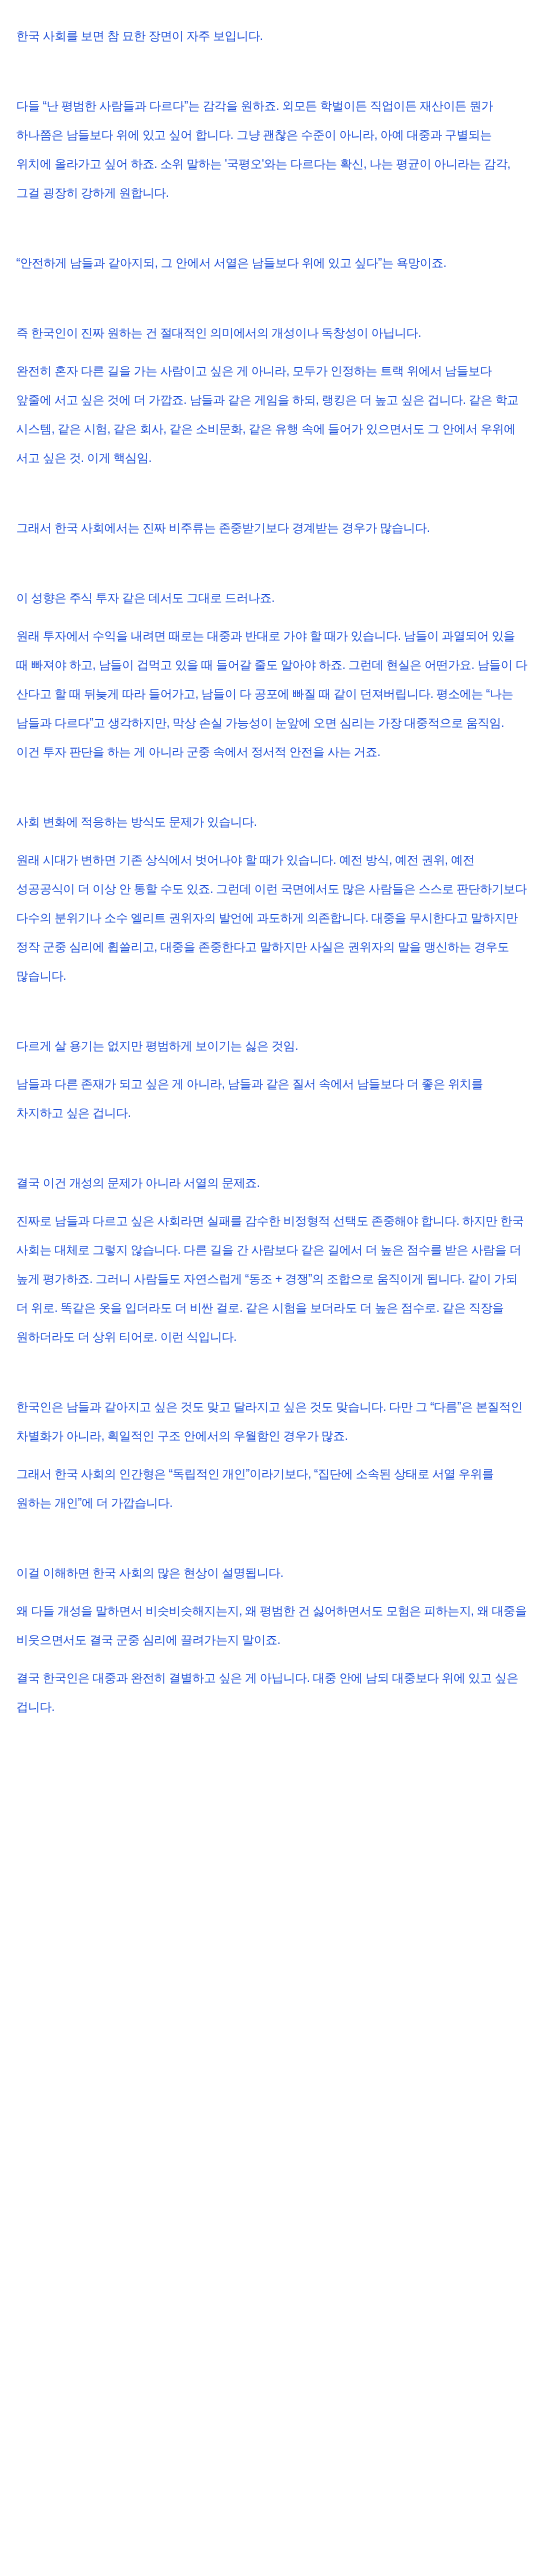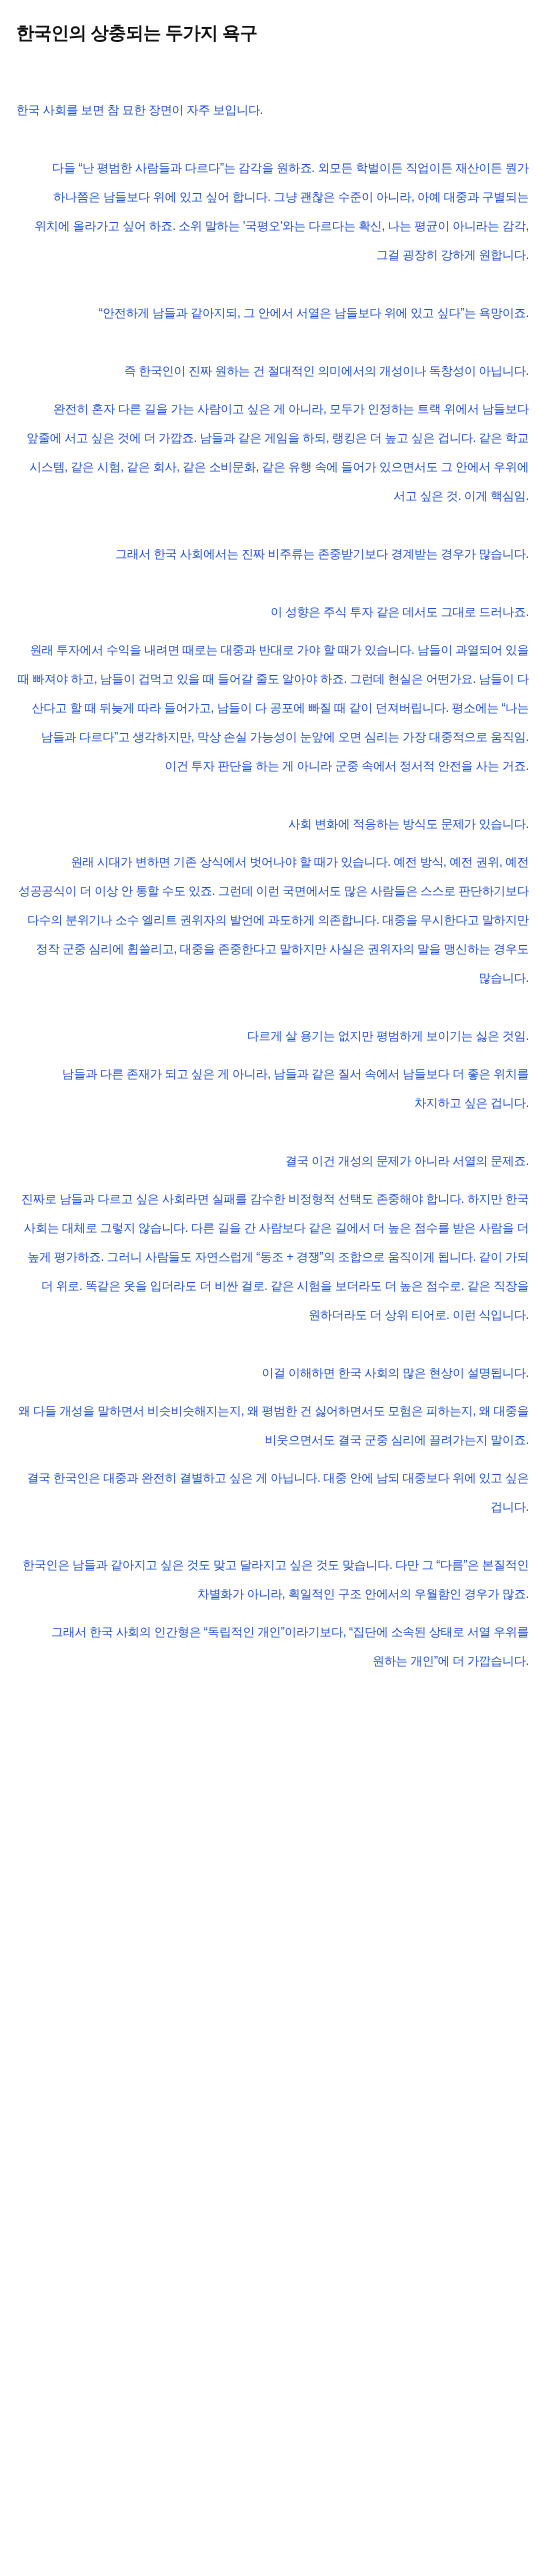--- a/index.html
+++ b/index.html
@@ -25,41 +25,39 @@
     line-height: 23.6px;
     font-weight: 700;
     color: #111111;
     margin: 0 0 50px 0;
     letter-spacing: -0.5px;
   }
   .section {
     margin: 0;
   }
   .section + .section {
-    margin-top: 29px;
-    text-align: right;
+    margin-top: 41px;
   }
   .section p {
     font-size: 12px;
     line-height: 29px;
     margin: 0;
     color: #1d4ed8;
     letter-spacing: -0.3px;
     word-break: keep-all;
     overflow-wrap: break-word;
   }
   .section p + p {
     margin-top: 9px;
   }
 </style>
 </head>
 <body>
 
 <main class="article">
-  <h1 class="article-title">한국인의 상충되는 두가지 욕구</h1>
 
   <div class="section">
     <p>한국 사회를 보면 참 묘한 장면이 자주 보입니다.</p>
   </div>
 
   <div class="section">
     <p>다들 “난 평범한 사람들과 다르다”는 감각을 원하죠. 외모든 학벌이든 직업이든 재산이든 뭔가 하나쯤은 남들보다 위에 있고 싶어 합니다. 그냥 괜찮은 수준이 아니라, 아예 대중과 구별되는 위치에 올라가고 싶어 하죠. 소위 말하는 '국평오'와는 다르다는 확신, 나는 평균이 아니라는 감각, 그걸 굉장히 강하게 원합니다.</p>
   </div>
 
 
@@ -90,23 +88,23 @@
     <p>다르게 살 용기는 없지만 평범하게 보이기는 싫은 것임.</p>
     <p>남들과 다른 존재가 되고 싶은 게 아니라, 남들과 같은 질서 속에서 남들보다 더 좋은 위치를 차지하고 싶은 겁니다.</p>
   </div>
 
   <div class="section">
     <p>결국 이건 개성의 문제가 아니라 서열의 문제죠.</p>
     <p>진짜로 남들과 다르고 싶은 사회라면 실패를 감수한 비정형적 선택도 존중해야 합니다. 하지만 한국 사회는 대체로 그렇지 않습니다. 다른 길을 간 사람보다 같은 길에서 더 높은 점수를 받은 사람을 더 높게 평가하죠. 그러니 사람들도 자연스럽게 “동조 + 경쟁”의 조합으로 움직이게 됩니다. 같이 가되 더 위로. 똑같은 옷을 입더라도 더 비싼 걸로. 같은 시험을 보더라도 더 높은 점수로. 같은 직장을 원하더라도 더 상위 티어로. 이런 식입니다.</p>
   </div>
 
   <div class="section">
+    <p>한국인은 남들과 같아지고 싶은 것도 맞고 달라지고 싶은 것도 맞습니다. 다만 그 “다름”은 본질적인 차별화가 아니라, 획일적인 구조 안에서의 우월함인 경우가 많죠.</p>
+    <p>그래서 한국 사회의 인간형은 “독립적인 개인”이라기보다, “집단에 소속된 상태로 서열 우위를 원하는 개인”에 더 가깝습니다.</p>
+  </div>
+
+  <div class="section">
     <p>이걸 이해하면 한국 사회의 많은 현상이 설명됩니다.</p>
     <p>왜 다들 개성을 말하면서 비슷비슷해지는지, 왜 평범한 건 싫어하면서도 모험은 피하는지, 왜 대중을 비웃으면서도 결국 군중 심리에 끌려가는지 말이죠.</p>
     <p>결국 한국인은 대중과 완전히 결별하고 싶은 게 아닙니다. 대중 안에 남되 대중보다 위에 있고 싶은 겁니다.</p>
-  </div>
-
-  <div class="section">
-    <p>한국인은 남들과 같아지고 싶은 것도 맞고 달라지고 싶은 것도 맞습니다. 다만 그 “다름”은 본질적인 차별화가 아니라, 획일적인 구조 안에서의 우월함인 경우가 많죠.</p>
-    <p>그래서 한국 사회의 인간형은 “독립적인 개인”이라기보다, “집단에 소속된 상태로 서열 우위를 원하는 개인”에 더 가깝습니다.</p>
   </div>
 </main>
 
 
 </body></html>

